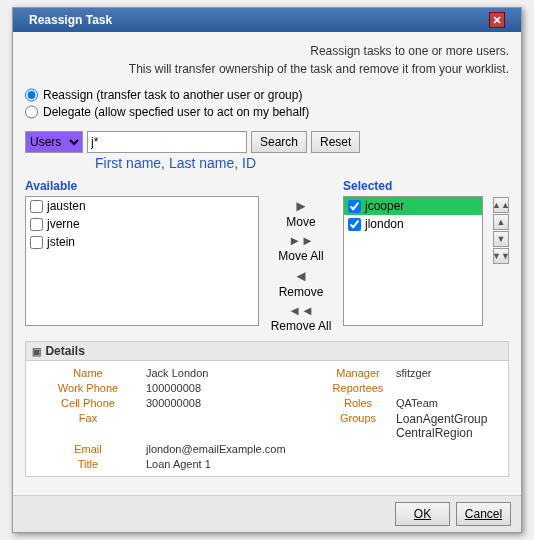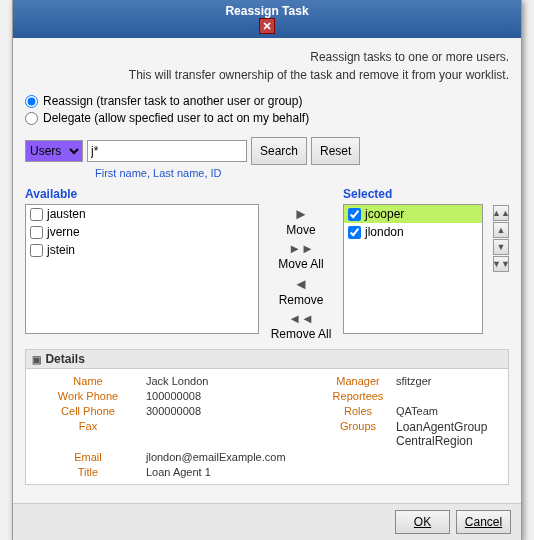--- a/index.html
+++ b/index.html
@@ -14,21 +14,20 @@
     }
     .title-bar {
       background: linear-gradient(to bottom, #4a7ab5, #2a5a9a);
       color: white;
       padding: 4px 16px;
       display: flex;
       justify-content: space-between;
       align-items: center;
       font-size: 13px;
       font-weight: bold;
-      flex-direction: column;
     }
     .title-bar-close {
       background: #c04040;
       color: white;
       border: 1px solid #800000;
       width: 16px;
       height: 16px;
       display: flex;
       align-items: center;
       justify-content: center;
@@ -43,21 +42,20 @@
       margin-bottom: 10px;
       color: #333;
       line-height: 1.5;
       text-align: right;
     }
     .radio-group {
       margin-bottom: 12px;
     }
     .radio-row {
       display: flex;
-      align-items: center;
       margin-bottom: 3px;
     }
     .radio-row input[type=radio] {
       margin-right: 5px;
     }
     .search-row {
       display: flex;
       align-items: center;
       margin-bottom: 2px;
       gap: 4px;
@@ -70,26 +68,26 @@
     }
     .search-row input[type=text] {
       width: 160px;
       height: 22px;
       border: 1px solid #999;
       padding: 0 3px;
       background: white;
     }
     .search-hint {
       color: #2255cc;
-      font-size: 11px;
+      font-size: 14px;
       margin-bottom: 8px;
       margin-left: 70px;
     }
     .search-btn, .reset-btn {
-      height: 28px;
+      height: 22px;
       border: 1px solid #999;
       background: linear-gradient(to bottom, #f5f5f5, #e0e0e0);
       cursor: pointer;
       padding: 0 8px;
       font-size: 12px;
     }
     .main-area {
       display: flex;
       gap: 6px;
       margin-bottom: 8px;
@@ -112,21 +110,21 @@
     .list-item {
       display: flex;
       align-items: center;
       padding: 2px 4px;
       cursor: pointer;
     }
     .list-item input[type=checkbox] {
       margin-right: 4px;
     }
     .list-item.selected-highlight {
-      background: #bef264;
+      background: #22c55e;
     }
     .button-column {
       display: flex;
       flex-direction: column;
       align-items: center;
       justify-content: center;
       gap: 4px;
       padding-top: 18px;
       width: 72px;
     }

